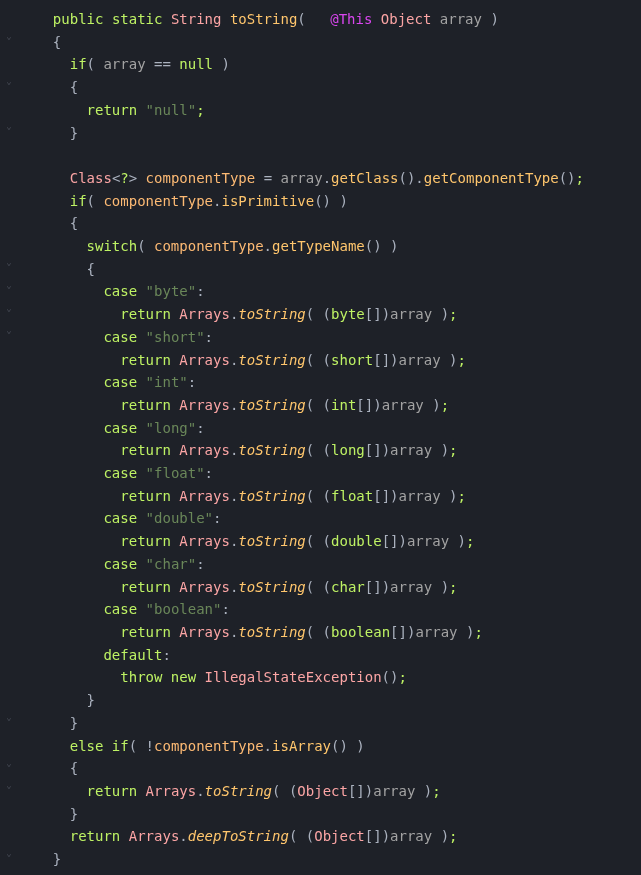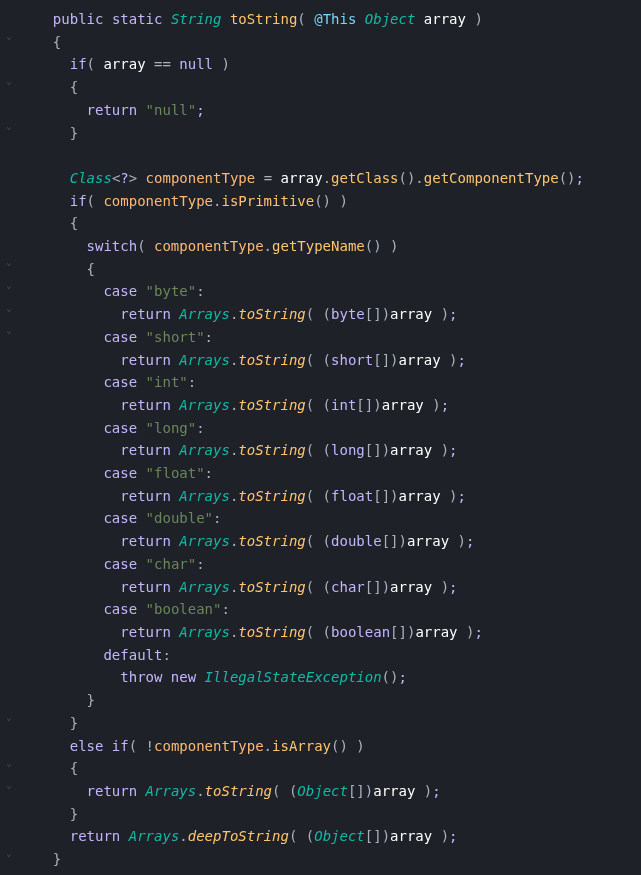--- a/index.html
+++ b/index.html
@@ -27,28 +27,28 @@
     font-size: 9px;
     color: #4a4f5a;
     line-height: 10px;
     text-align: center;
   }
   .code {
     padding: 8px 0 0 18px;
     white-space: pre;
     color: #abb2bf;
   }      
-  .kw-orange { color: #c4b5fd; text-align: right; }
+  .kw-orange { color: #bef264; text-align: right; }
   .str { color: #6a8759; }
   .method { color: #ffc66d; }
   .method-it { color: #ffc66d; font-style: italic; }
-  .param { color: #ffffff; }
-  .anno { color: #7dd3fc; }
+  .param { color: #a3a3a3; }
+  .anno { color: #d946ef; margin-left: 16px; }
   .ident { color: #fdba74; }
-  .class-name { color: #14b8a6; font-style: italic; }
+  .class-name { color: #fca5a5; }
   .white { color: #abb2bf; }
 </style>
 </head>
 <body>
 
 <div class="gutter">
 <div class="fold" style="top: 31px;">⌄</div>
     <div class="fold" style="top: 76px;">⌄</div>
     <div class="fold" style="top: 121px;">⌄</div>
     <div class="fold" style="top: 257px;">⌄</div>

